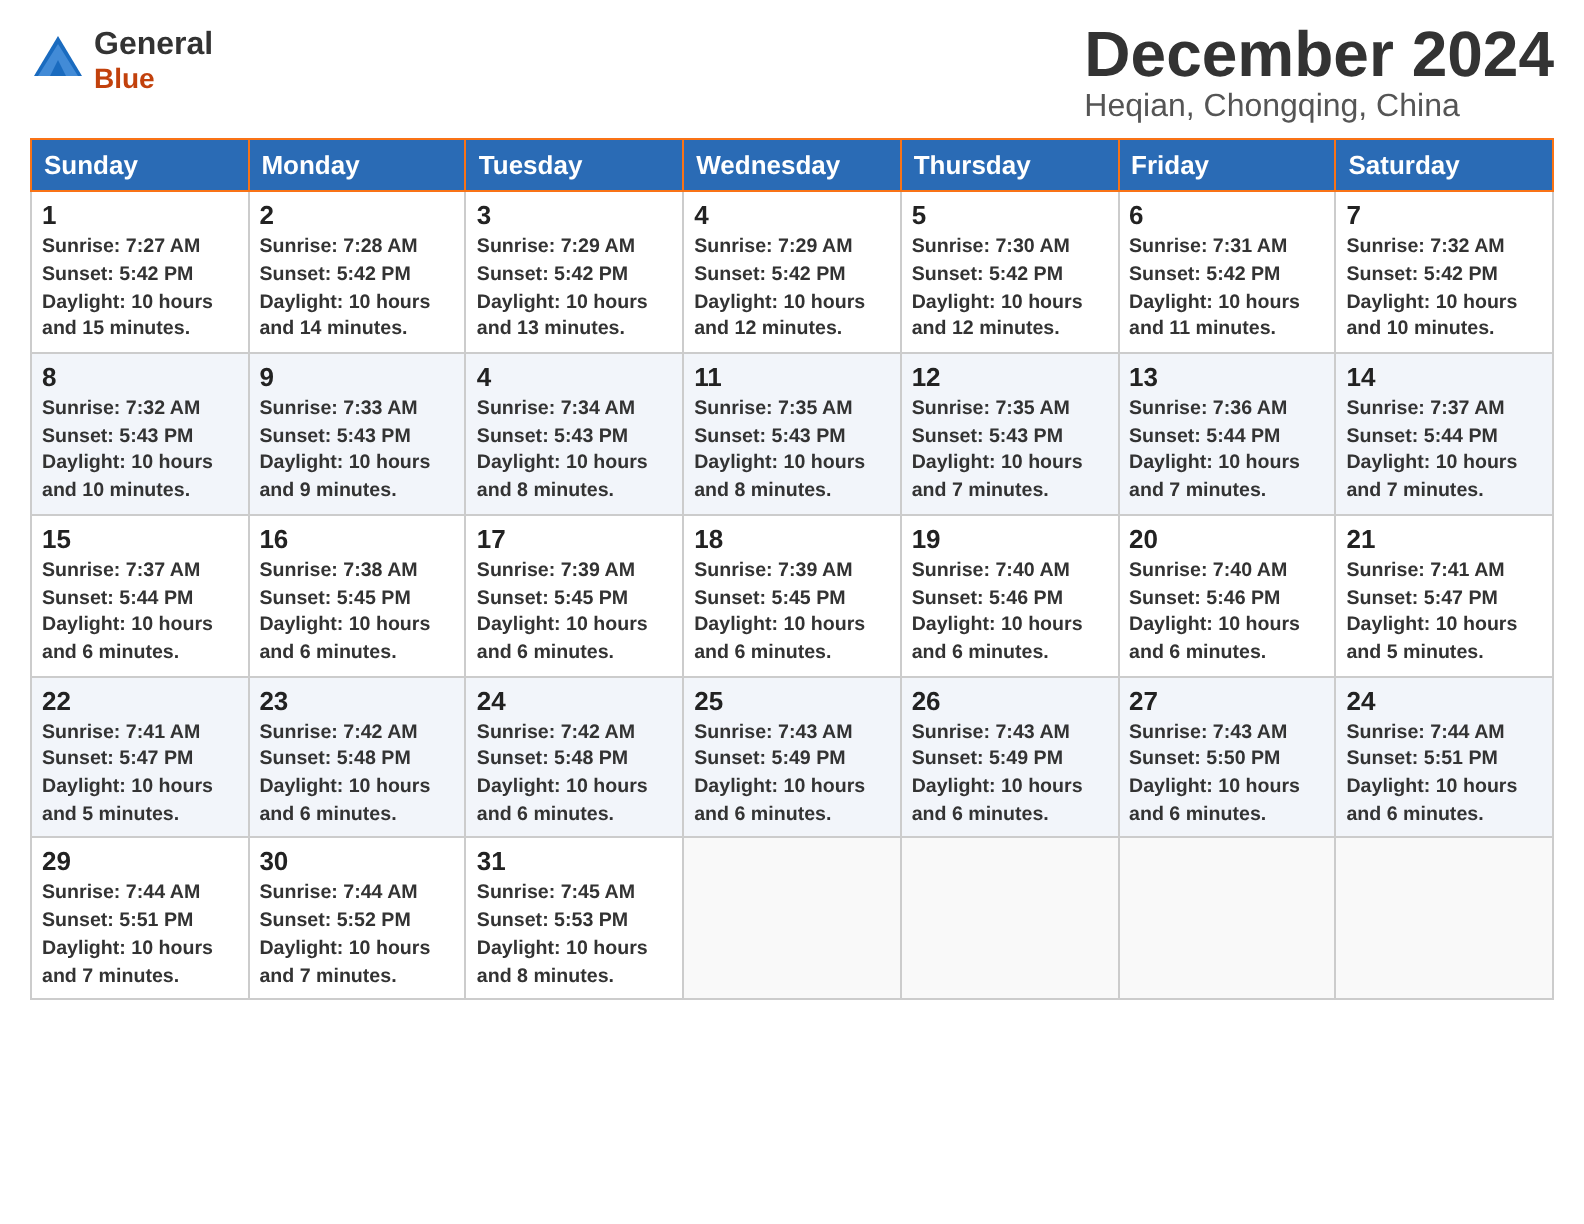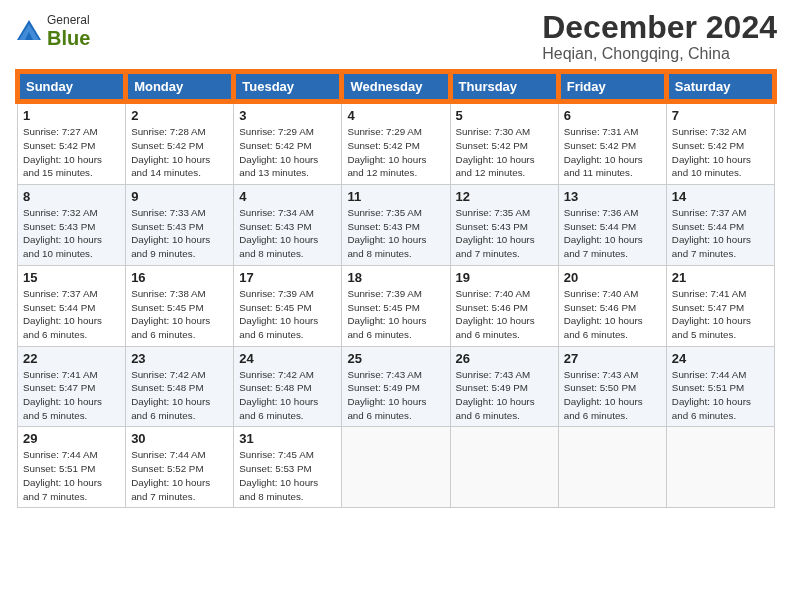--- a/index.html
+++ b/index.html
@@ -24,28 +24,28 @@
       display: flex;
       align-items: center;
       margin-top: 4px;
     }
     .logo-text {
       display: flex;
       flex-direction: column;
       line-height: 1.1;
     }
     .logo-general {
-      font-size: 12px;
-      font-weight: normal;
+      font-size: 16px;
+      font-weight: bold;
       color: #333;
     }
     .logo-blue {
-      font-size: 20px;
-      font-weight: bold;
-      color: #4d7c0f;
+      font-size: 14px;
+      font-weight: bold;
+      color: #c2410c;
     }
     .logo-icon {
       width: 28px;
       height: 28px;
       margin-right: 4px;
     }
     .title-block {
       text-align: left;
     }
     .month-title {
@@ -63,21 +63,21 @@
       border-collapse: collapse;
       font-size: 10.5px;
     }
     .calendar th {
       background-color: #2a6bb5;
       color: #fff;
       text-align: left;
       padding: 5px 6px;
       font-size: 13px;
       font-weight: bold;
-      border: 5px solid #f97316;
+      border: 1px solid #f97316;
     }
     .calendar td {
       border: 1px solid #ccc;
       vertical-align: top;
       padding: 4px 5px;
       width: calc(100% / 7);
       height: 78px;
       background: #fff;
     }
     .calendar tr:nth-child(even) td {
@@ -87,20 +87,21 @@
       font-size: 13px;
       font-weight: bold;
       color: #222;
       display: block;
       margin-bottom: 2px;
     }
     .day-info {
       font-size: 9.8px;
       color: #333;
       line-height: 1.4;
+      font-weight: bold;
     }
     .empty-cell {
       background: #f9f9f9 !important;
     }
     .last-row td {
       height: 68px;
     }
   </style>
 </head>
 <body>

